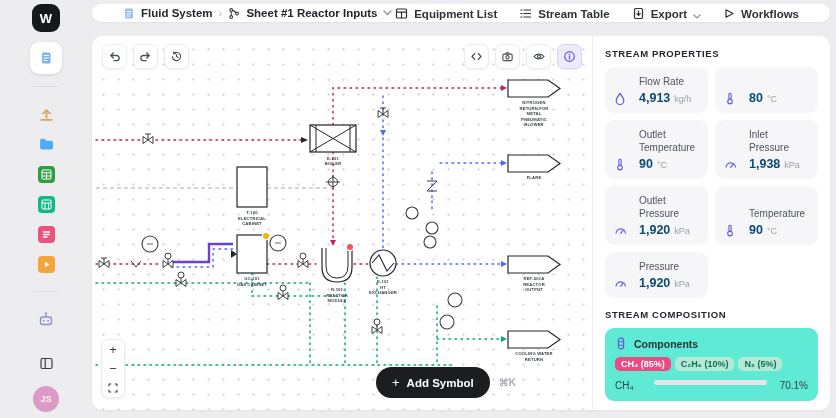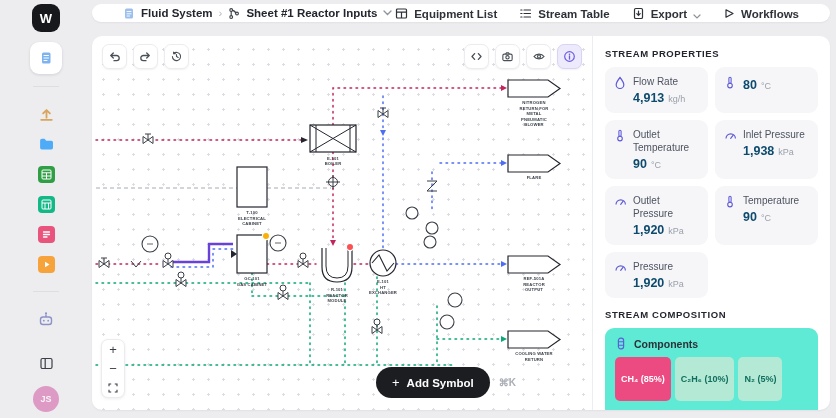--- a/index.html
+++ b/index.html
@@ -53,31 +53,31 @@
   .addsym-wrap { position:absolute; left:284px; bottom:12px; display:flex; align-items:center; gap:9px; z-index:5; }
   .addsym { background:#1c1d21; color:#fff; border:none; border-radius:17px; padding:8px 16px;
             font-size:11.5px; font-weight:bold; font-family:inherit; display:flex; align-items:center; gap:7px; cursor:pointer; }
   .addsym .plus { font-size:13px; font-weight:normal; }
   .shortcut { font-size:10px; color:#a9adb5; font-weight:bold; }
   .diagram { position:absolute; inset:0; }
   
   .panel { width:238px; border-left:1px solid #ecedf1; padding:12px 12px 0; overflow:hidden; }
   .sec-title { font-size:9.5px; font-weight:bold; letter-spacing:.6px; color:#23262e; margin-bottom:8px; }
   .pgrid { display:grid; grid-template-columns:1fr 1fr; gap:7px; }
-  .pcard { background:#f6f6f8; border-radius:9px; padding:8px 9px; display:flex; gap:6px; }
+  .pcard { background:#f6f6f8; border-radius:9px; padding:8px 9px; display:flex; gap:12px;align-items:flex-end; }
   .pcard-icon { width:13px; flex:none; padding-top:1px; }
   .pcard-label { font-size:10px; color:#4d5360; line-height:1.3; }
   .pcard-valrow { margin-top:3px; display:flex; align-items:baseline; gap:4px; }
   .pcard-val { font-size:12.5px; font-weight:bold; color:#0c4a6e; }
   .pcard-unit { font-size:9px; color:#9aa0ab; }
   .comp-sec { margin-top:11px; }
   .comp-card { background:#5eead4; border-radius:9px; padding:9px 10px 10px; }
   .comp-head { display:flex; align-items:center; gap:7px; font-size:10.5px; font-weight:bold; color:#2c313a; }
   .chips { display:flex; gap:4px; margin-top:7px; }
-  .chip { font-size:9px; font-weight:bold; border-radius:5px; padding:17px 6px; white-space:nowrap; cursor:pointer; }
+  .chip { font-size:9px; font-weight:bold; border-radius:5px; padding:2px 6px; white-space:nowrap; cursor:pointer; }
   .chip-pink { background:#ec4b82; color:#fff; }
   .chip-mint { background:#b4e9d6; color:#116e5c; }
   .comp-rows { margin-top:9px; display:flex; flex-direction:column; gap:8px; }
   .crow { display:flex; gap:7px; }
   .crow-name { width:32px; font-size:10px; color:#3a3f48; }
   .crow-track { flex:1; height:5px; border-radius:3px; background:#e4e5e9; overflow:hidden; }
   .crow-fill { height:100%; border-radius:3px; }
   .crow-pct { width:34px; text-align:right; font-size:10px; color:#3a3f48; }
   svg { display:block; }
   text { font-family:"Liberation Sans", sans-serif; }

